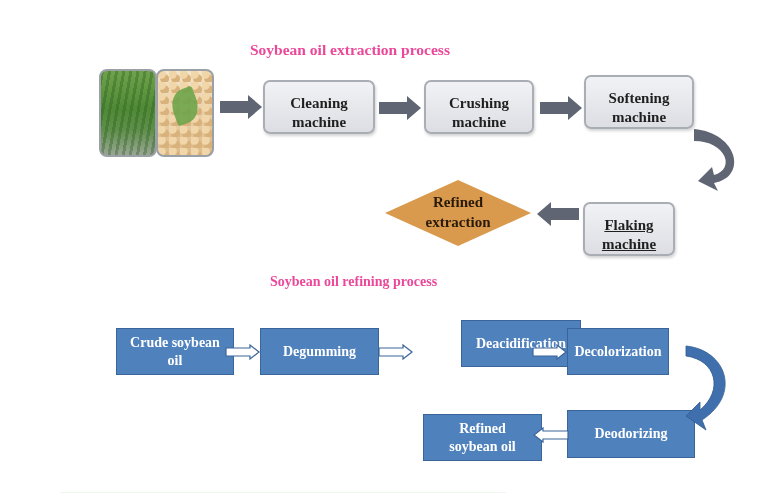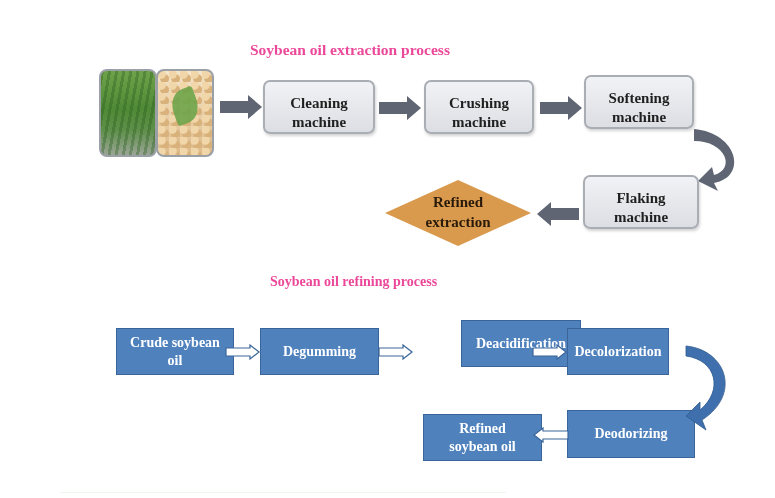--- a/index.html
+++ b/index.html
@@ -57,21 +57,21 @@
 machine</span>
 </div>
 <div class="gbox" style="left:424px; top:80px; width:110px; height:54px;">
   <span class="lbl">Crushing
 machine</span>
 </div>
 <div class="gbox" style="left:584px; top:75px; width:110px; height:54px;">
   <span class="lbl">Softening
 machine</span>
 </div>
-<div class="gbox" style="left:583px; top:175px; width:116px; height:54px;">
+<div class="gbox" style="left:583px; top:202px; width:92px; height:54px;text-decoration:underline;">
   <span class="lbl">Flaking
 machine</span>
 </div>
 
 <svg style="left:385px; top:180px;" width="146" height="66">
   <polygon points="73,0 146,33 73,66 0,33" fill="#d99a4e"></polygon>
 </svg>
 <div class="abs" style="left:405px; top:192px; width:106px; text-align:center; font-weight:bold; font-size:15px; line-height:20px; color:#2a1a0a;">
   <span class="lbl">Refined
 extraction</span>

